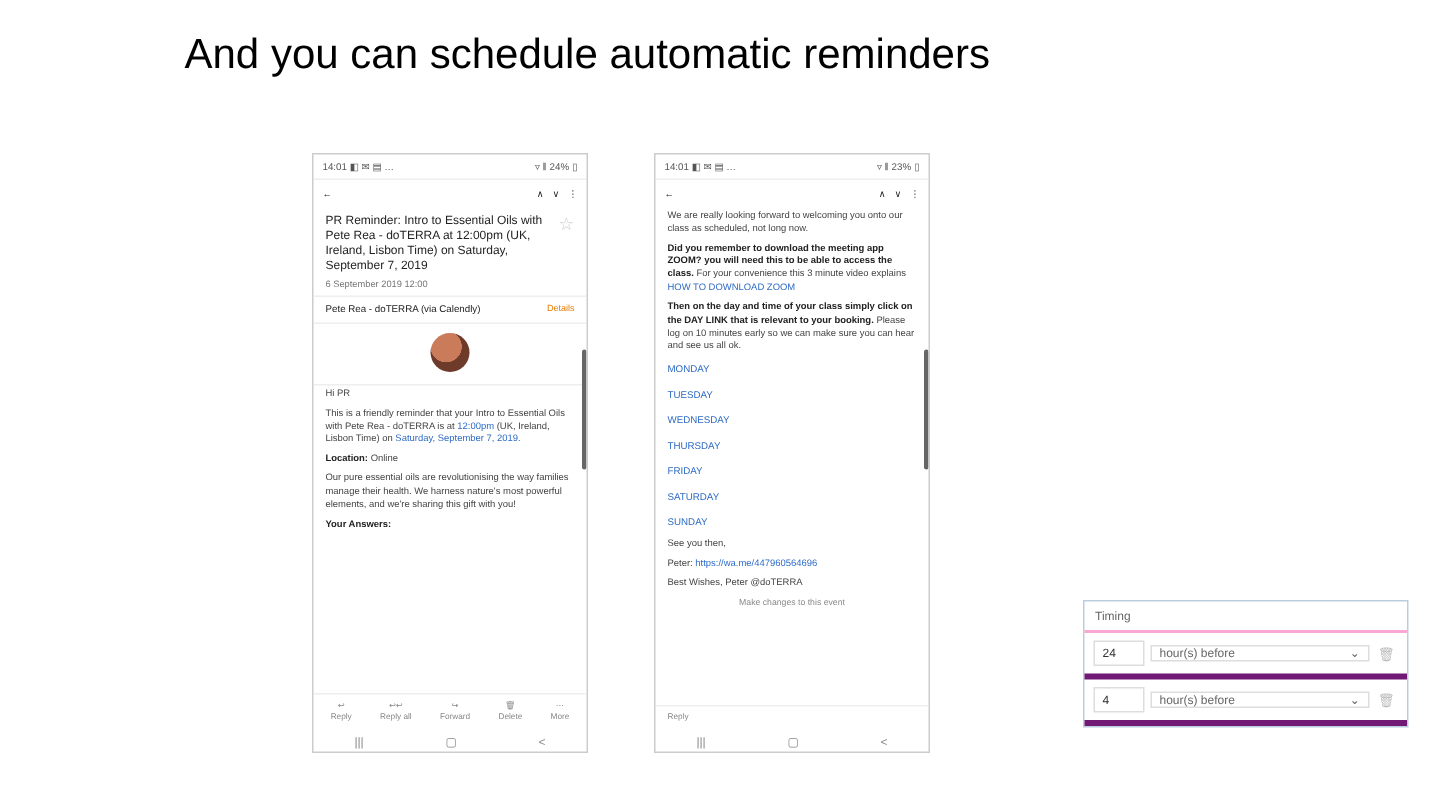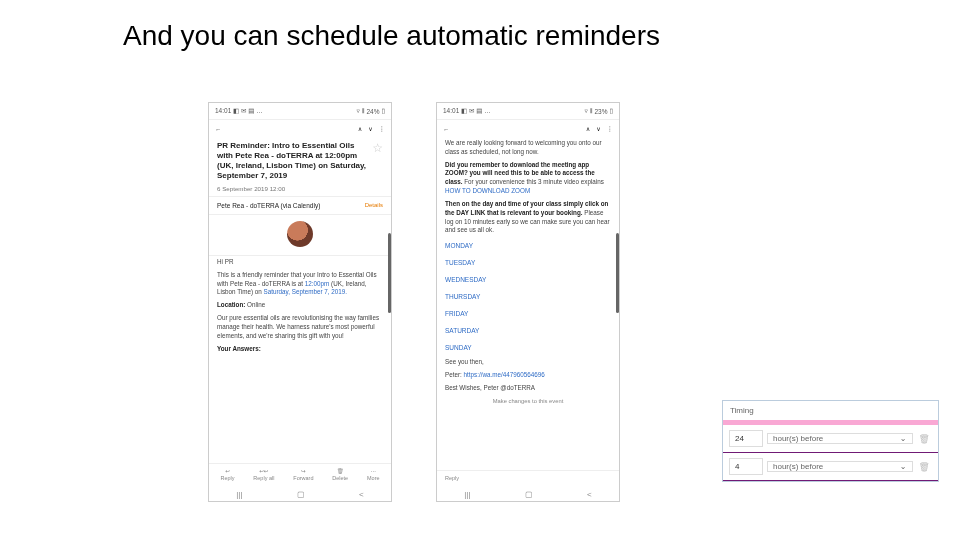--- a/index.html
+++ b/index.html
@@ -48,21 +48,21 @@
     padding: 5px 6px;
   }
   .navrow .spacer { flex: 1; }
   .subj-block {
     padding: 4px 8px 4px 8px;
     display:flex;
     gap:6px;
   }
   .subj {
     font-size: 8px;
-    font-weight: 700;
+    font-weight: 400;
     line-height: 1.25;
     flex:1;
   }
   .star { color:#ccc; font-size:12px;}
   .meta-line {
     padding: 0 8px 4px 8px;
     font-size: 6.2px;
     color: #777;
   }
   .hr { border-top: 0.5px solid #eee; }
@@ -129,28 +129,28 @@
     width: 215px;
     border: 1px solid #bcd;
     background:#fff;
     font-size: 8px;
     color:#444;
   }
   .timing-header {
     padding: 5px 7px;
     font-size: 8px;
     color:#666;
-    border-bottom: 5px solid #f9a8d4;
+    border-bottom: 2px solid #f9a8d4;
   }
   .timing-row {
     display:flex;
     align-items:center;
     padding: 5px 6px;
     gap:4px;
-    border-bottom: 1px solid #701a75;
+    border-bottom: 4px solid #701a75;
   }
   .tfield {
     border:1px solid #ddd;
     padding:3px 5px;
     min-width: 22px;
     font-size:8px;
     color:#333;
   }
   .tselect {
     flex:1;

